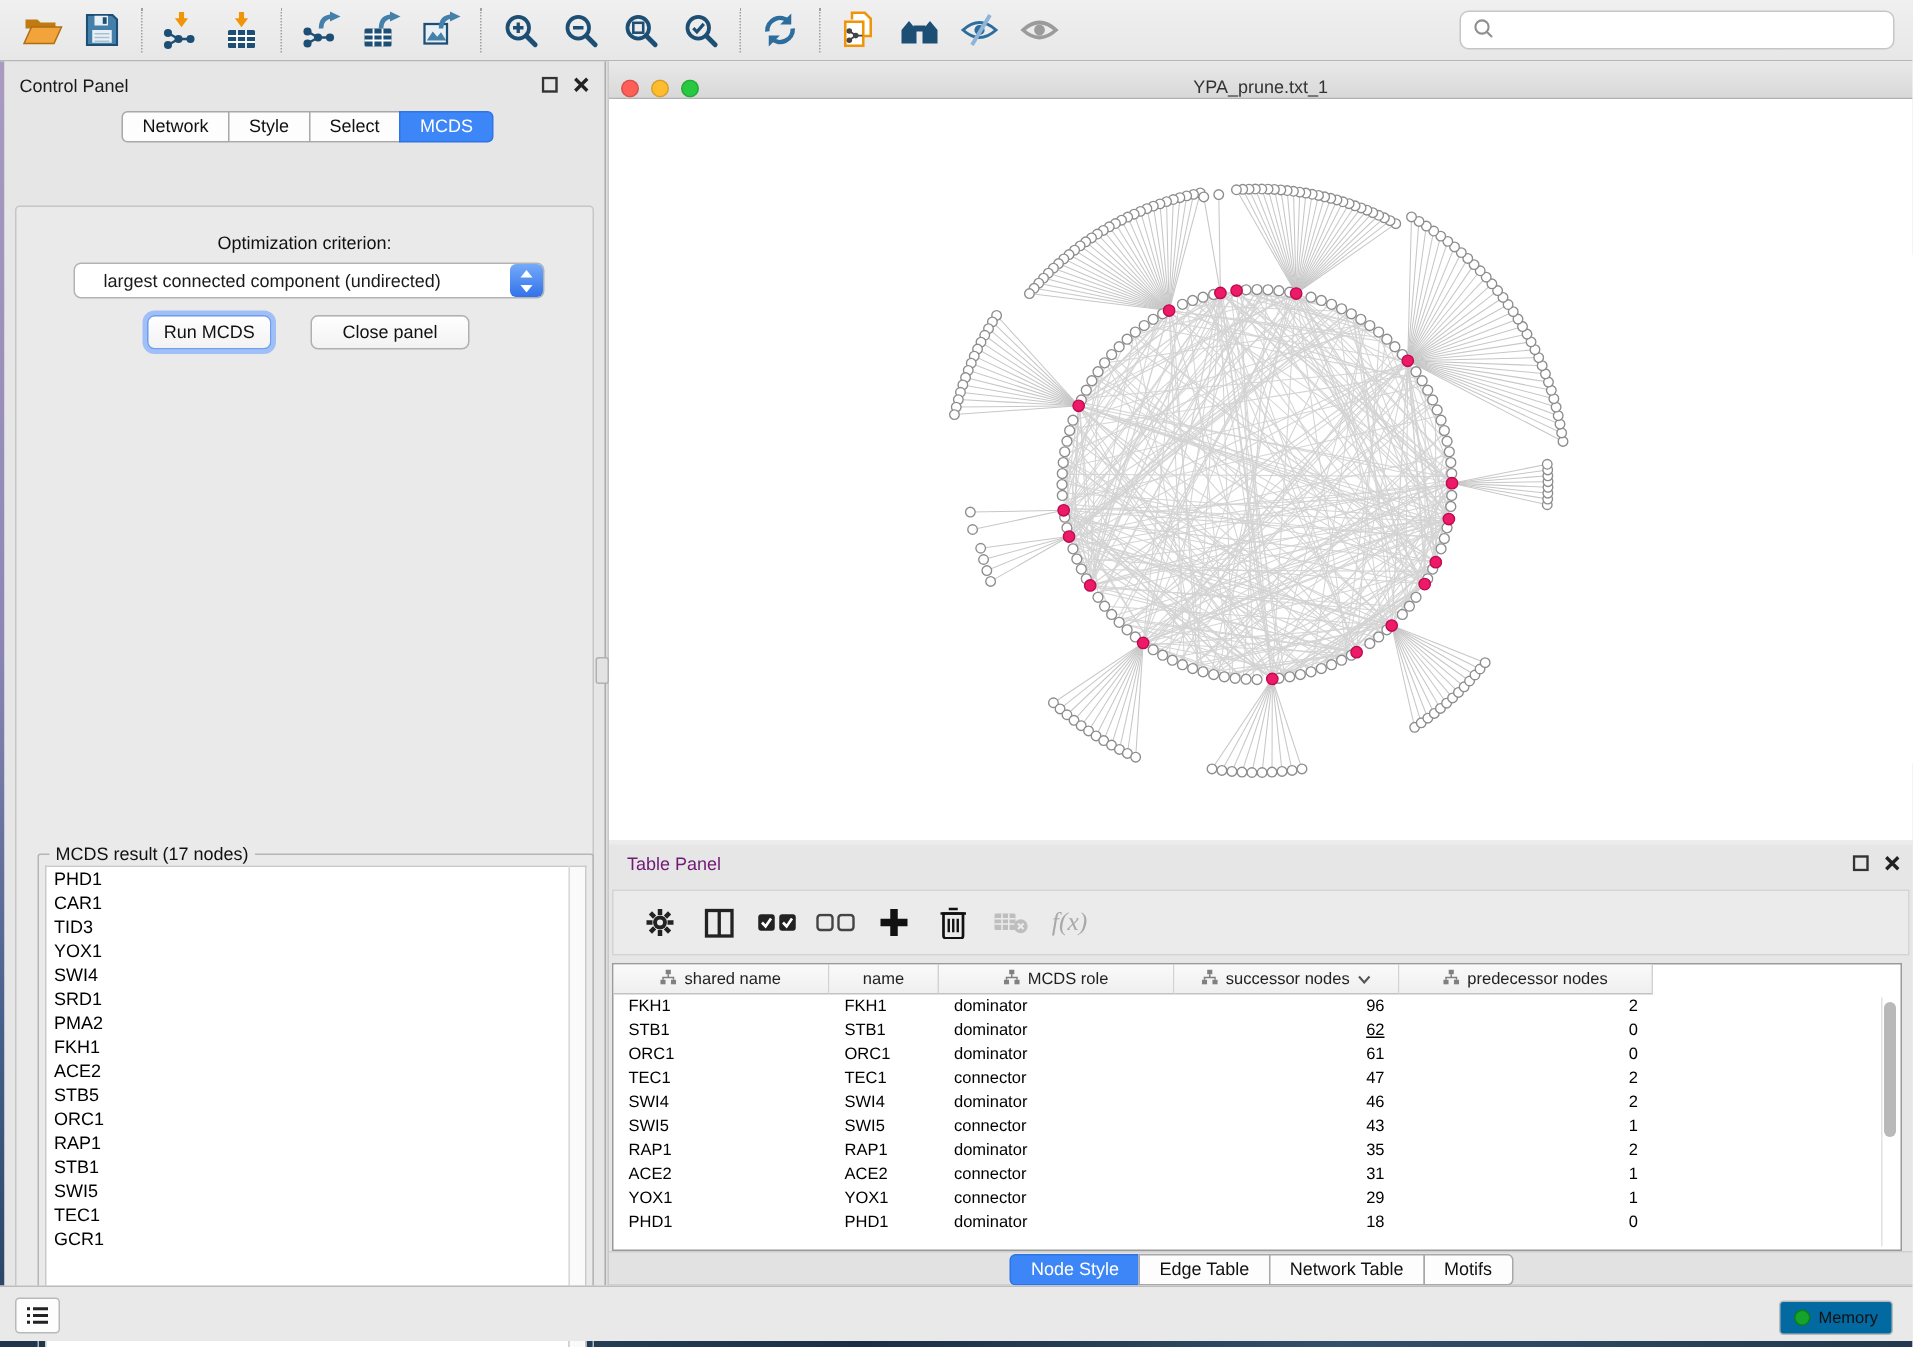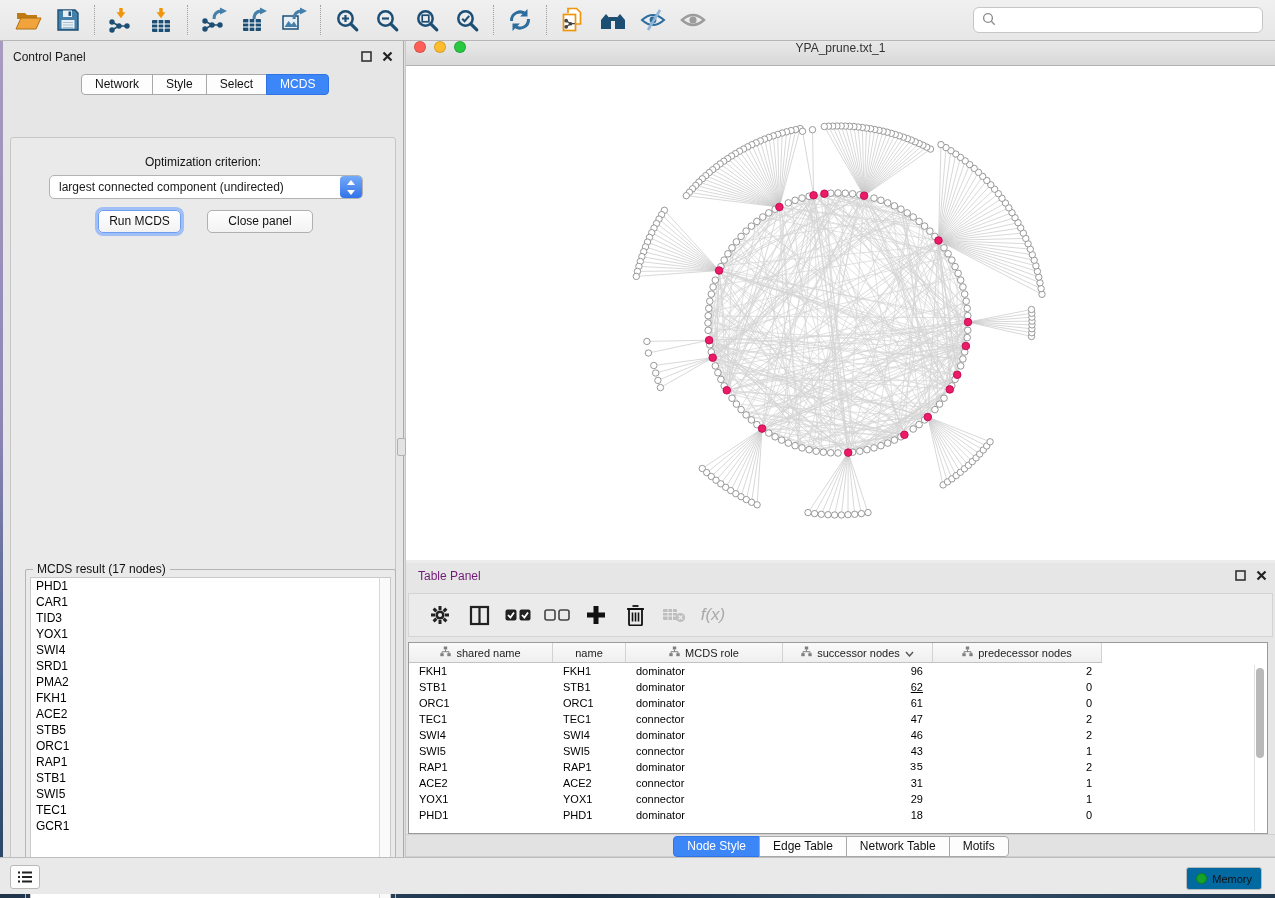--- a/index.html
+++ b/index.html
@@ -19,36 +19,36 @@
 .cpanel .ptitle{position:absolute;left:10px;top:9px;font-size:12px;color:#1a1a1a}
 .win-btn{position:absolute;width:13px;height:13px;display:flex;align-items:center;justify-content:center;cursor:default}
 .tabs{position:absolute;display:flex}
 .tab{height:21px;line-height:19px;padding:0 13px;background:#fdfdfd;border:1px solid #a8a8a8;margin-left:-1px;font-size:12px;color:#111;text-align:center;cursor:default}
 .tab:first-child{border-radius:4px 0 0 4px;margin-left:1px}
 .tab:last-child{border-radius:0 4px 4px 0}
 .tab.active{background:#3d86f8;border-color:#2f74e6;color:#fff}
 .tabcontent{position:absolute;left:7px;top:96px;width:386px;height:749px;background:#eaeaea;border:1px solid #c6c6c6;border-radius:3px}
 .optlabel{position:absolute;left:0;top:17px;width:100%;text-align:center;font-size:12px;color:#111}
 .dropdown{position:absolute;left:38px;top:37px;width:314px;height:24px;background:#fff;border:1px solid #b3b3b3;border-radius:5px;display:flex;align-items:center;cursor:default}
-.dropdown .dd-text{flex:1;padding-left:9px;font-size:12px;white-space:nowrap;overflow:hidden}
+.dropdown .dd-text{flex:1;padding-left:19px;font-size:12px;white-space:nowrap;overflow:hidden}
 .dd-step{width:22px;height:22px;margin-right:0px;border-radius:4px;background:linear-gradient(#74aaf9,#3272ea);display:flex;flex-direction:column;align-items:center;justify-content:center;gap:1px}
 .dd-step svg{display:block}
 .btn{position:absolute;height:23px;background:linear-gradient(#ffffff,#f2f2f2);border:1px solid #b0b0b0;border-radius:5px;font-size:12px;color:#111;text-align:center;line-height:21px;cursor:default}
 .btn.focus{box-shadow:0 0 0 3px rgba(98,155,255,.55);border-color:#6d9ef2}
 .groupbox{position:absolute;left:14px;top:431px;width:371px;height:366px;border:1px solid #b5b5b5;border-radius:2px}
 .groupbox .legend{position:absolute;left:7px;top:-8px;background:#eaeaea;padding:0 4px;font-size:12px;color:#111}
 .mcds-list{position:absolute;left:4px;top:7px;right:16px;bottom:4px;background:#fff;border:1px solid #c9c9c9;border-right:none;overflow:hidden}
 .mcds-gutter{position:absolute;top:7px;right:4px;bottom:4px;width:12px;background:#fafafa;border:1px solid #c9c9c9;border-left:1px solid #d8d8d8}
 .mcds-list .li{height:16px;line-height:16px;padding-left:5px;font-size:12px;color:#000}
 
 .vdivider{position:absolute;left:403px;top:41px;width:3px;height:816px;background:#dedede;border-left:1px solid #ababab;border-right:1px solid #c9c9c9}
 .vgrab{position:absolute;left:397px;top:438px;width:9px;height:18px;background:#e3e3e3;border:1px solid #b1b1b1;border-radius:2px}
 
 .netwin{position:absolute;left:406px;top:41px;width:869px;height:519px;background:#fff}
-.net-titlebar{position:absolute;left:0;top:0;width:100%;height:25px;background:linear-gradient(#e9e9e9,#d8d8d8);border-bottom:1px solid #b2b2b2;display:flex;align-items:flex-start}
+.net-titlebar{position:absolute;left:0;top:0;width:100%;height:25px;background:linear-gradient(#e9e9e9,#d8d8d8);border-bottom:1px solid #b2b2b2;display:flex;align-items:flex-end}
 .net-title{position:absolute;width:100%;text-align:center;font-size:12px;color:#333}
 .tl{width:12px;height:12px;border-radius:50%;margin-left:8px}
 .net-canvas{position:absolute;left:0;top:25px;width:869px;height:494px;background:#fff}
 
 .tpanel{position:absolute;left:406px;top:563px;width:869px;height:294px;background:#e6e6e6}
 .tpanel .ptitle{position:absolute;left:12px;top:6px;font-size:12px;color:#701a75}
 .ttoolbar{position:absolute;left:2px;top:30px;width:865px;height:44px;background:#ebebeb;border:1px solid #d4d4d4;display:flex;align-items:center;padding-left:16px}
 .tt-ic{width:30px;height:30px;display:flex;align-items:center;justify-content:center;margin-right:9px}
 .tbl{position:absolute;left:2px;top:79px;width:860px;height:192px;background:#fff;border:1px solid #9a9a9a;overflow:hidden}
 .thead{position:absolute;left:0;top:0;height:20px;display:flex}
@@ -57,21 +57,21 @@
 .td{height:16px;line-height:16px;padding:0 10px;white-space:nowrap;overflow:hidden}
 .td.num{text-align:right}
 .tscroll{position:absolute;right:3px;top:22px;width:10px;height:166px;border-left:1px solid #e2e2e2}
 .tthumb{position:absolute;left:1px;top:3px;width:8px;height:90px;background:#b9b9b9;border-radius:4px}
 .btabs-strip{position:absolute;left:0;top:271px;width:869px;height:23px;background:#e2e2e2;border-top:1px solid #cfcfcf;border-bottom:1px solid #cfcfcf;display:flex;justify-content:center}
 
 .statusbar{position:absolute;left:0;top:857px;width:1275px;height:37px;background:#e9e9e9;border-top:1px solid #bdbdbd}
 .sb-btn{position:absolute;left:10px;top:7px;width:30px;height:24px;background:#fdfdfd;border:1px solid #b9b9b9;border-radius:3px;display:flex;align-items:center;justify-content:center}
 .mem-btn{position:absolute;right:13px;top:9px;height:23px;padding:0 9px;background:#0369a1;border:1px solid #b9b9b9;border-radius:3px;display:flex;align-items:center;gap:5px;font-size:11px;color:#111}
 .mem-dot{width:11px;height:11px;border-radius:50%;background:#16a32b;border:1px solid #0d7d1e}
-.fx{font-family:Liberation Sans, sans-serif;font-style:italic;font-size:17px;color:#a9a9a9}
+.fx{font-family:Liberation Serif, serif;font-style:italic;font-size:17px;color:#a9a9a9}
 </style>
 </head>
 <body>
 
 <div class="toolbar">
   <div id="tb-icons" style="display:flex;align-items:center">
       <span class="tb-ic">
         <svg width="27" height="24" viewBox="0 0 27 24">
           <path d="M2 5h8l2 2h10v4H2z" fill="#c07a12"></path>
           <path d="M1 21l5-11h20l-5 11z" fill="#f2a43c" stroke="#b06e10"></path>
@@ -1246,21 +1246,21 @@
           <div class="td" style="width: 144px;">SWI5</div>
           <div class="td" style="width: 73px;">SWI5</div>
           <div class="td" style="width: 157px;">connector</div>
           <div class="td num" style="width: 150px;">43</div>
           <div class="td num" style="width: 169px;">1</div>
         </div>
         <div class="trow" style="top: 116px;">
           <div class="td" style="width: 144px;">RAP1</div>
           <div class="td" style="width: 73px;">RAP1</div>
           <div class="td" style="width: 157px;">dominator</div>
-          <div class="td num" style="width: 150px; font-family: Liberation Mono, monospace;">35</div>
+          <div class="td num" style="width: 150px;">35</div>
           <div class="td num" style="width: 169px;">2</div>
         </div>
         <div class="trow" style="top: 132px;">
           <div class="td" style="width: 144px;">ACE2</div>
           <div class="td" style="width: 73px;">ACE2</div>
           <div class="td" style="width: 157px;">connector</div>
           <div class="td num" style="width: 150px;">31</div>
           <div class="td num" style="width: 169px;">1</div>
         </div>
         <div class="trow" style="top: 148px;">

